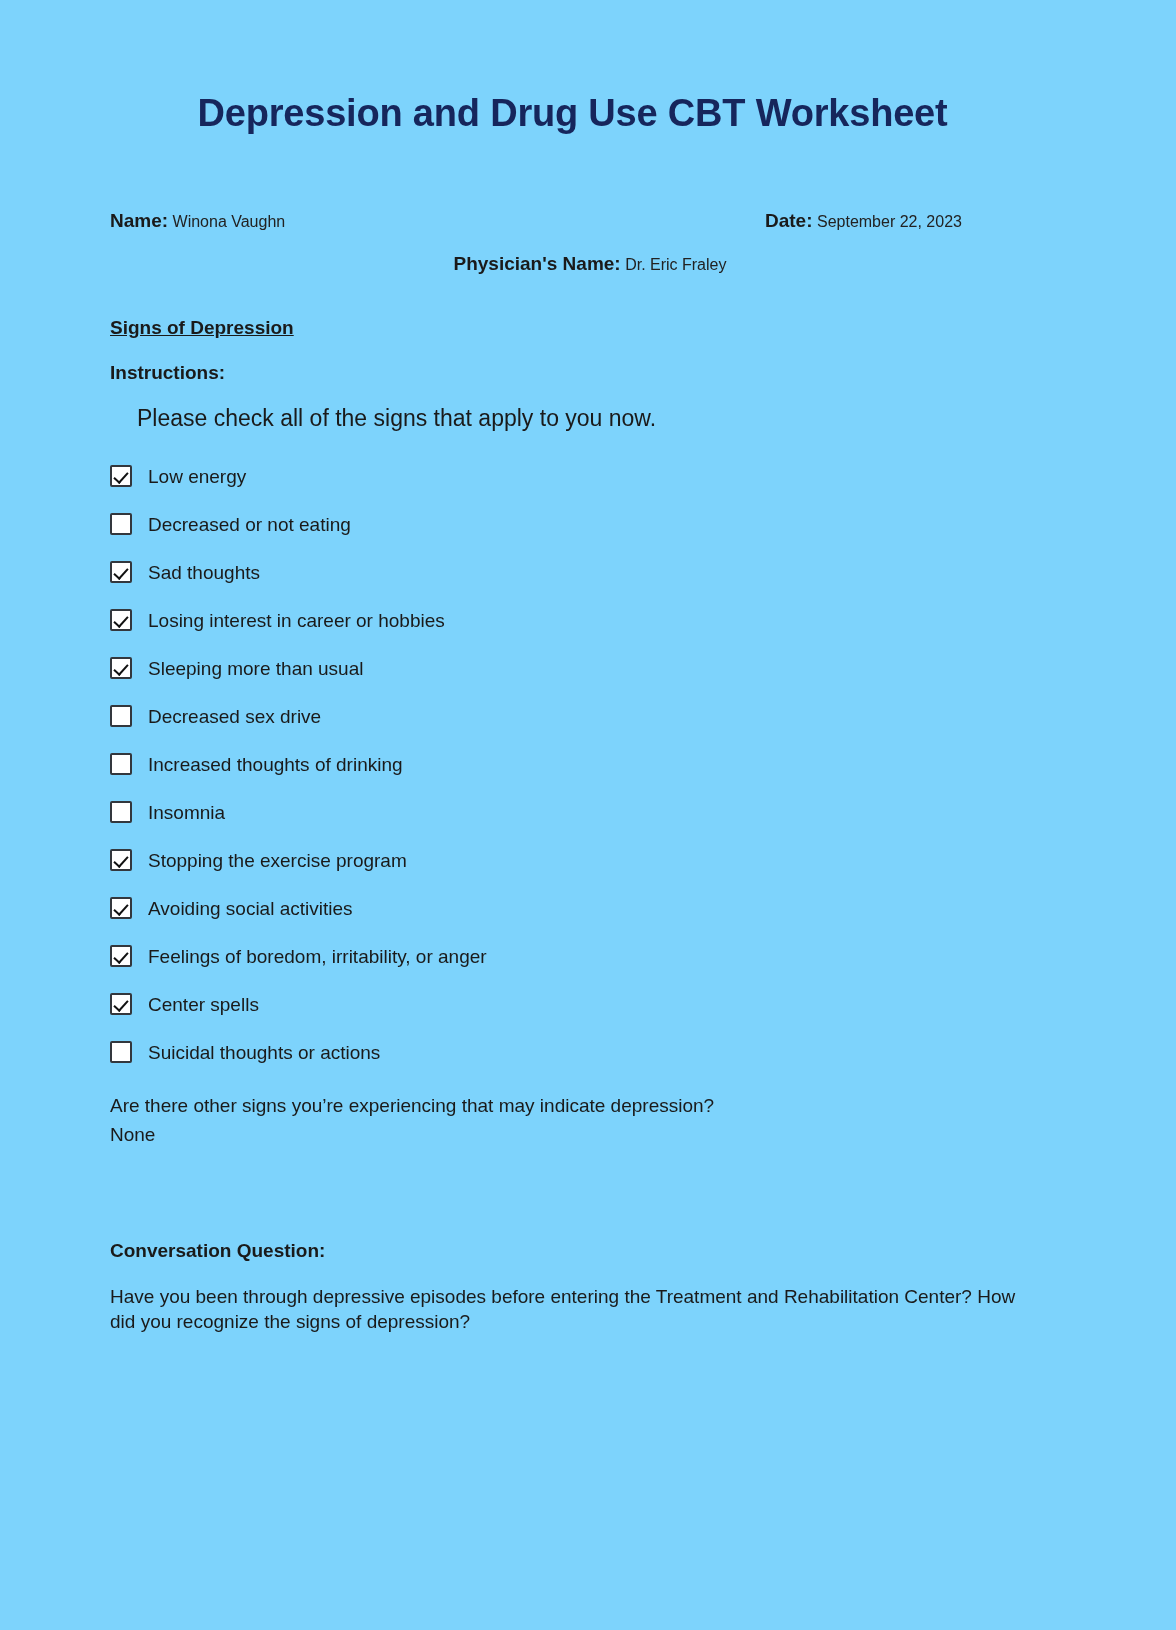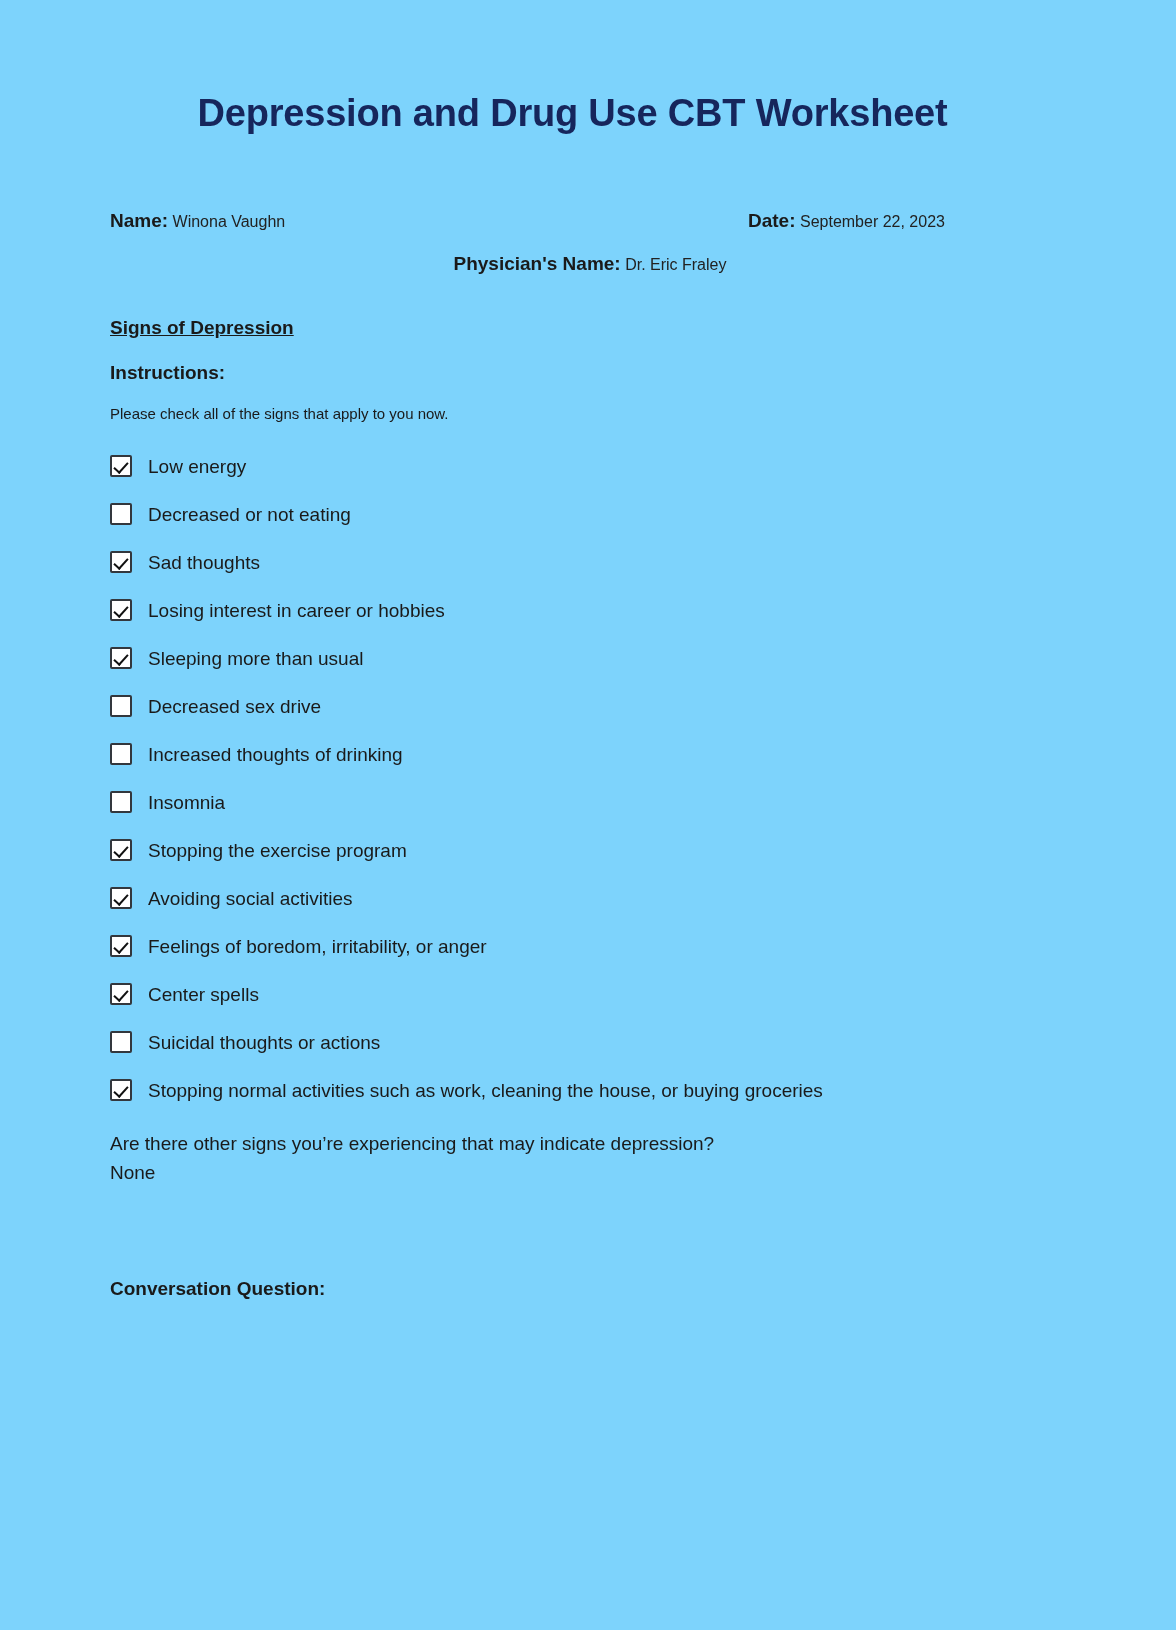--- a/index.html
+++ b/index.html
@@ -49,43 +49,44 @@
   }
   .field-value {
     font-size: 16px;
     color: #222;
   }
   .name-block {
     display: inline-block;
   }
   .date-block {
     position: absolute;
-    left: 638px;
+    left: 655px;
     top: 0;
   }
   .physician-row {
     margin-top: 17px;
     text-align: center;
   }
   .section-head {
     margin-top: 42px;
     font-size: 19px;
     font-weight: bold;
     text-decoration: underline;
     color: #1a1a1a;
   }
   .instructions-label {
     margin-top: 23px;
     font-size: 19px;
     font-weight: bold;
   }
   .instructions-text {
     margin-top: 21px;
-    font-size: 15px;
-    color: #1a1a1a;
+    font-size: 23px;
+    color: #1a1a1a;
+    margin-left: 27px;
   }
   .checklist {
     margin-top: 20px;
   }
   .check-row {
     display: flex;
     align-items: center;
     height: 48px;
   }
   .checkbox {
@@ -219,25 +220,22 @@
           <span class="check-label">Feelings of boredom, irritability, or anger</span>
         </div>
         <div class="check-row">
           <span class="checkbox checked"></span>
           <span class="check-label">Center spells</span>
         </div>
         <div class="check-row">
           <span class="checkbox"></span>
           <span class="check-label">Suicidal thoughts or actions</span>
         </div>
-        <div class="check-row">
-          <span class="checkbox checked"></span>
-          <span class="check-label">Stopping normal activities such as work, cleaning the house, or buying groceries</span>
-        </div>
       </div>
 
     <div class="other-question">Are there other signs you’re experiencing that may indicate depression?</div>
     <div class="other-answer">None</div>
 
     <div class="conv-label">Conversation Question:</div>
+    <div class="conv-question">Have you been through depressive episodes before entering the Treatment and Rehabilitation Center? How did you recognize the signs of depression?</div>
 
   </div>
 </div>
 
 </body></html>

